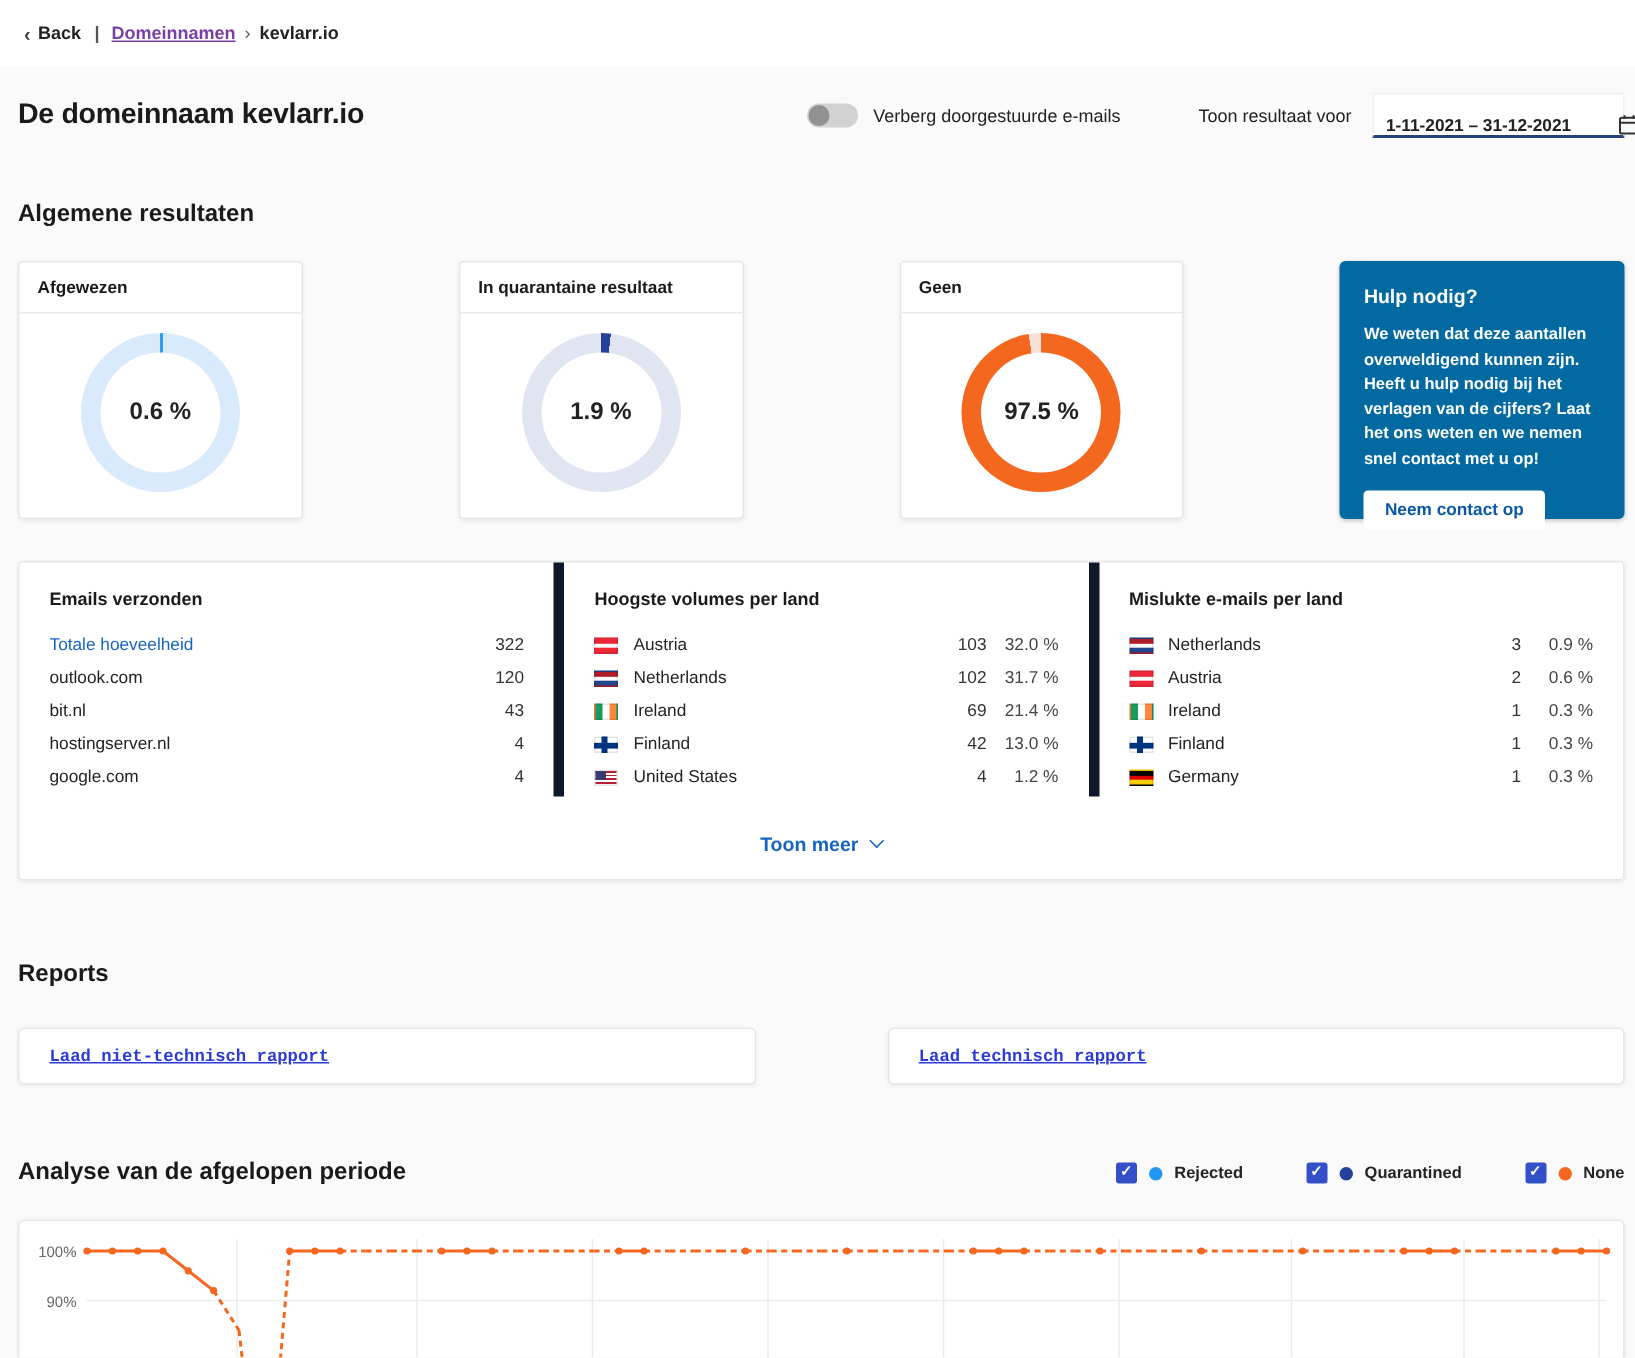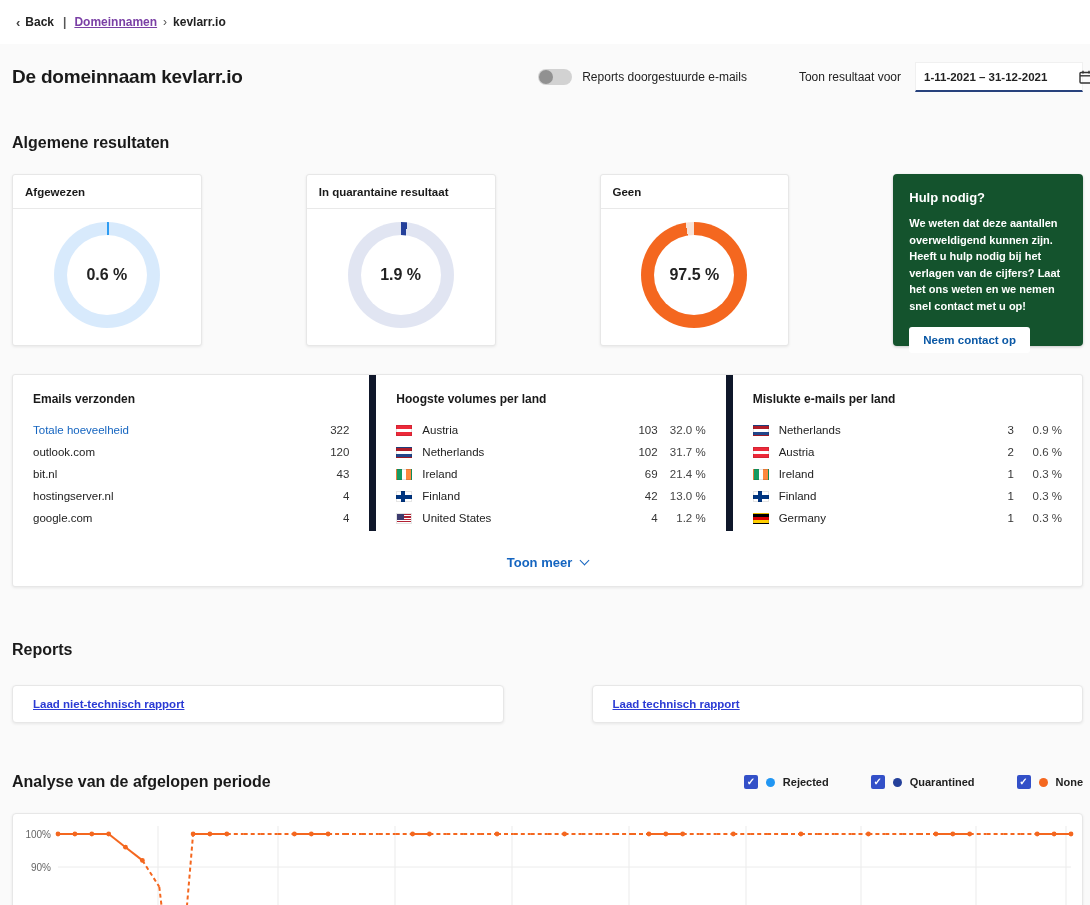--- a/index.html
+++ b/index.html
@@ -21,21 +21,21 @@
   .content { padding:0 7px 0 12px; }
 
   
   .page-header { display:flex; align-items:center; margin-top:18px; }
   h1 { font-size:19px; font-weight:800; margin:0; letter-spacing:-0.2px; }
   .toggle-group { margin-left:auto; display:flex; align-items:center; gap:10px; }
   .switch { width:34px; height:16px; border-radius:9px; background:#d2d2d2; position:relative; cursor:pointer; flex:none; }
   .switch .knob { width:14px; height:14px; border-radius:50%; background:#919191; position:absolute; left:1px; top:1px; }
   .toggle-label { font-size:12px; color:#222; }
   .result-label { font-size:12px; color:#222; margin-left:52px; }
-  .date-box { margin-left:14px; width:168px; height:30px; background:#fff; border:1px solid #f0f0f0; border-bottom:2px solid #27417c; display:flex; align-items:center; padding:0 8px; }
+  .date-box { margin-left:14px; width:168px; height:30px; background:#fff; border:1px solid #f0f0f0; border-bottom:2px solid #27417c; display:flex; align-items:flex-end; padding:0 8px; }
   .date-box input { border:0; outline:0; flex:1; font-size:11.5px; font-weight:700; color:#222; background:transparent; font-family:inherit; padding:0; }
   .cal-icon { flex:none; cursor:pointer; display:flex; }
 
   h2 { font-size:16px; font-weight:800; margin:0; }
   .h2-general { margin-top:42px; }
 
   
   .cards-grid { display:grid; grid-template-columns:repeat(4,1fr); column-gap:104px; margin-top:22px; }
   .card { background:#fff; border:1px solid #e7e7e7; border-radius:3px; box-shadow:0 1px 3px rgba(0,0,0,.08); }
   .donut-card { height:172px; }
@@ -64,21 +64,21 @@
   .flag-nl { background:linear-gradient(180deg,#ae1c28 0 33%,#fff 33% 66%,#21468b 66%); }
   .flag-ie { background:linear-gradient(90deg,#169b62 0 33%,#fff 33% 66%,#ff883e 66%); }
   .flag-fi { background:linear-gradient(90deg,transparent 0 4px,#003580 4px 8px,transparent 8px),linear-gradient(180deg,transparent 0 3px,#003580 3px 7px,transparent 7px),#fff; }
   .flag-de { background:linear-gradient(180deg,#000 0 33%,#dd0000 33% 66%,#ffce00 66%); }
   .flag-us { background-image:linear-gradient(#3c3b6e,#3c3b6e),repeating-linear-gradient(180deg,#b22234 0 1.2px,#fff 1.2px 2.4px); background-size:7px 6px,100% 100%; background-repeat:no-repeat; }
   .stats-footer { display:flex; justify-content:center; align-items:center; gap:9px; padding:24px 0 16px; color:#1565c0; font-size:13px; font-weight:700; cursor:pointer; }
   .chev-down { width:7px; height:7px; border-right:1.5px solid #1565c0; border-bottom:1.5px solid #1565c0; transform:rotate(45deg); margin-top:-4px; }
 
   
   .reports-h2 { margin-top:54px; }
-  .reports-grid { display:grid; grid-template-columns:1fr 1fr; column-gap:88px; margin-top:26px; }
+  .reports-grid { display:grid; grid-template-columns:1fr 1fr; column-gap:88px; margin-top:26px;font-family:Liberation Mono, monospace; }
   .report-card { height:38px; display:flex; align-items:center; padding:0 20px; border-radius:4px; }
   .report-link { font-size:11.5px; font-weight:700; text-decoration:underline; cursor:pointer; }
 
   
   .analysis-row { display:flex; align-items:center; margin-top:50px; }
   .legend { margin-left:auto; display:flex; align-items:center; gap:42px; }
   .legend-item { display:flex; align-items:center; gap:8px; font-size:11px; font-weight:600; color:#222; }
   .cb { width:14px; height:14px; border-radius:2px; background:#3350c8; color:#fff; font-size:10px; line-height:1; display:flex; align-items:center; justify-content:center; cursor:pointer; flex:none; }
   .dot { width:9px; height:9px; border-radius:50%; flex:none; }
 
@@ -99,21 +99,21 @@
 </div>
 
 <div class="content">
 
   <div class="page-header">
     <h1>De domeinnaam kevlarr.io</h1>
     <div class="toggle-group">
       <div class="switch">
           <div class="knob"></div>
         </div>
-      <span class="toggle-label">Reports doorgestuurde e-mails</span>
+      <span class="toggle-label">Verberg doorgestuurde e-mails</span>
     </div>
     <span class="result-label">Toon resultaat voor</span>
     <div class="date-box">
       <input readonly="" value="1-11-2021 – 31-12-2021" style="">
       <span class="cal-icon">
         <svg width="14" height="14" viewBox="0 0 14 14">
             <rect x="1" y="2.5" width="12" height="10.5" rx="1" fill="none" stroke="#333" stroke-width="1.4"></rect>
             <line x1="1" y1="5.8" x2="13" y2="5.8" stroke="#333" stroke-width="1.4"></line>
             <line x1="4" y1="0.8" x2="4" y2="3.4" stroke="#333" stroke-width="1.4"></line>
             <line x1="10" y1="0.8" x2="10" y2="3.4" stroke="#333" stroke-width="1.4"></line>
@@ -146,21 +146,21 @@
      </div><div class="card donut-card">
        <div class="card-head">Geen</div>
        <div class="donut-body">
          <div class="donut" style="background:conic-gradient(#f4671f 0deg 351.00deg, #f7e2d7 351.00deg 360deg)">
            <div class="donut-hole">
                 <span>97.5 %</span>
               </div>
          </div>
        </div>
      </div></div>
-    <div class="help-card" id="help-card" style="background: #14532d;">
+    <div class="help-card" id="help-card" style="background: #0369a1;">
       <div class="help-title">Hulp nodig?</div>
       <div class="help-body">We weten dat deze aantallen overweldigend kunnen zijn. Heeft u hulp nodig bij het verlagen van de cijfers? Laat het ons weten en we nemen snel contact met u op!</div>
       <button class="help-btn" id="help-btn" style="color: rgb(10, 88, 165);">Neem contact op</button>
     </div>
   </div>
 
   <div class="card stats-card">
     <div class="stats-cols" id="stats-cols">
         <div class="stats-col">
        <h3>Emails verzonden</h3>

